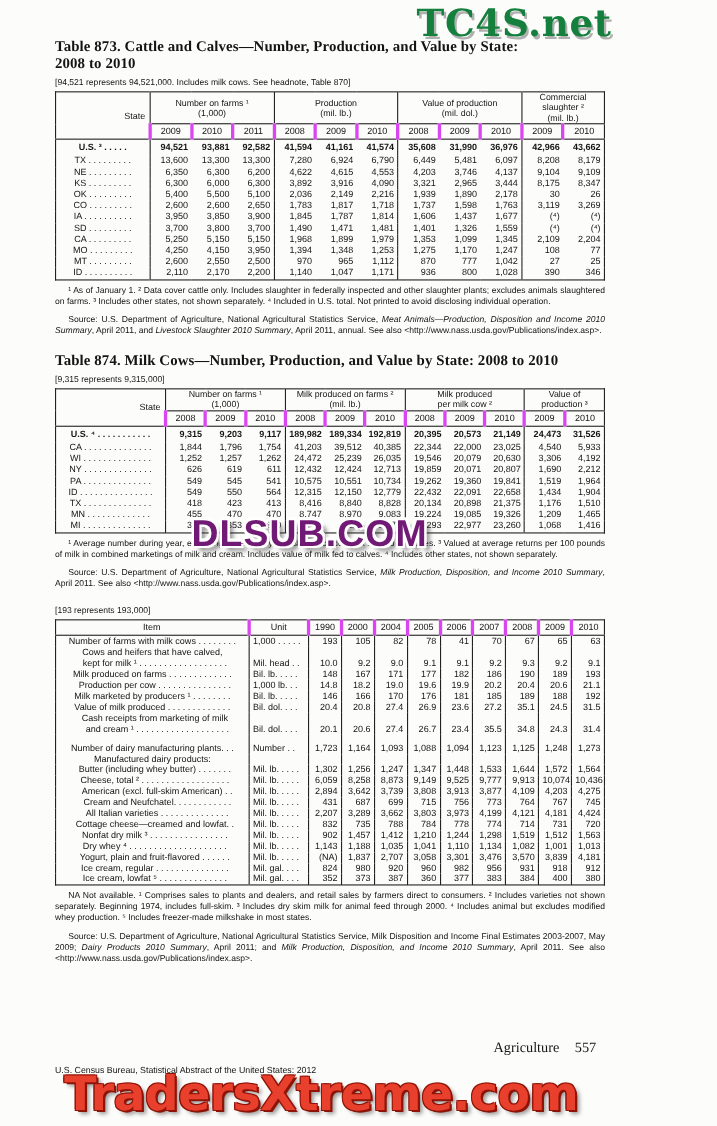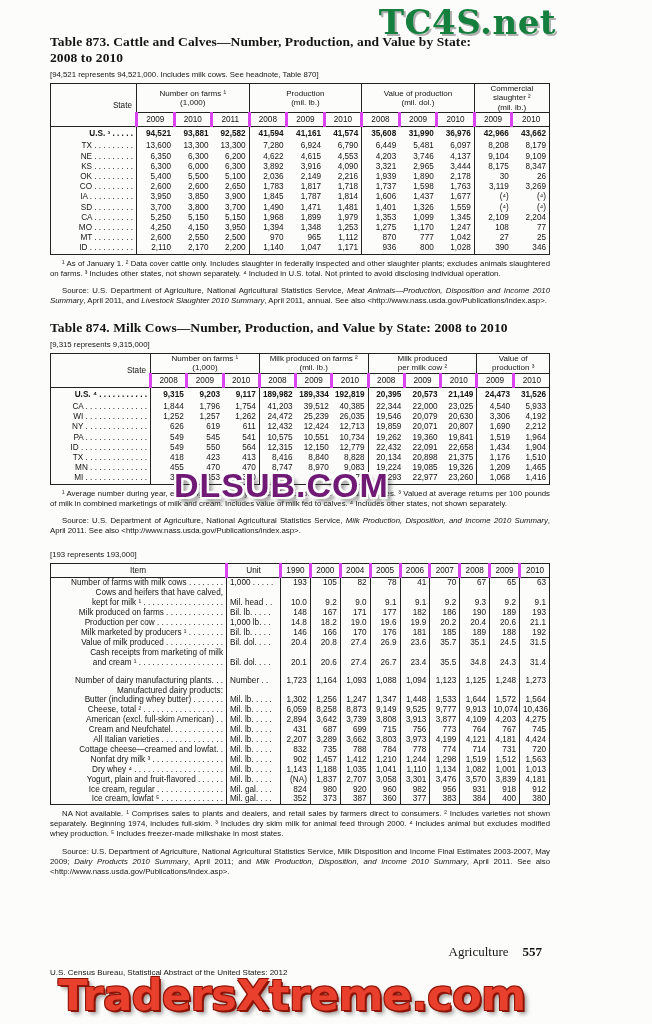--- a/index.html
+++ b/index.html
@@ -22,33 +22,33 @@
           border:1px solid #222;font-size:8.2px}
   table.t th,table.t td{padding:0 3px;overflow:hidden}
   th.stubhead{border-bottom:1px solid #222;vertical-align:middle;text-align:right;
               font-weight:400;font-size:8.2px}
   th.grp{font-weight:400;text-align:center;vertical-align:middle;white-space:pre;
          border-left:1px solid #222;border-bottom:1px solid #222;
          font-size:8px;line-height:1.18;padding-top:2px;padding-bottom:2px}
   tr.yrs th{font-weight:400;text-align:center;border-bottom:1px solid #222;
             font-size:8.2px;padding:1px 2px;line-height:11px}
   tr.yrs th.gl{border-left:3px solid #d946ef}
-  td.stub{text-align:right;white-space:pre;line-height:10.2px;vertical-align:bottom}
+  td.stub{text-align:center;white-space:pre;line-height:10.2px;vertical-align:bottom}
   td.num{text-align:right;line-height:10.2px;vertical-align:bottom}
   td.unit{text-align:left;white-space:pre;line-height:10.2px;vertical-align:bottom}
   td.gl{border-left:1px solid #222}
   tr.bold td{font-weight:700;padding-top:2px;padding-bottom:2px}
   tr.gap td{padding-top:8px}
   table.t875 td{line-height:9.9px}
   .fnote{font-size:7.8px;line-height:10px;margin-top:4px;text-align:justify;text-indent:12px}
   .src{font-size:7.8px;line-height:10px;margin-top:3px;text-align:justify;text-indent:12px}
   .it{font-style:italic}
   .pagefoot{position:absolute;right:28px;top:944px;
             font-family:"Liberation Serif","DejaVu Serif",serif;font-size:13px}
-  .pagefoot .pnum{font-weight:700;margin-left:14px}
+  .pagefoot .pnum{font-weight:400;margin-left:14px}
   .imprint{position:absolute;left:36px;top:968px;font-size:8px}
   
   .wm-top{position:absolute;top:2px;right:14px;
           font-family:"DejaVu Serif","Liberation Serif",serif;font-weight:700;
           font-size:34px;color:#15803d;text-shadow:2px 2px 0 #b0b0b0;letter-spacing:.5px}
   .wm-mid{position:absolute;top:466px;left:160px;
           font-family:Liberation Sans, sans-serif;font-weight:700;
           font-size:34px;color:#701a75;letter-spacing:1px;
           text-shadow:-2px -2px 0 #ffffff,2px -2px 0 #ffffff,-2px 2px 0 #ffffff,
                       2px 2px 0 #ffffff,5px 5px 4px rgba(60,60,60,.55)}
@@ -532,21 +532,21 @@
             <td class="num gl">192</td>
           </tr>
           <tr>
             <td class="stub">Value of milk produced . . . . . . . . . . . . .</td>
             <td class="unit gl">Bil. dol. . . .</td>
             <td class="num gl">20.4</td>
             <td class="num gl">20.8</td>
             <td class="num gl">27.4</td>
             <td class="num gl">26.9</td>
             <td class="num gl">23.6</td>
-            <td class="num gl">35.7</td>
+            <td class="num gl">27.2</td>
             <td class="num gl">35.1</td>
             <td class="num gl">24.5</td>
             <td class="num gl">31.5</td>
           </tr>
           <tr>
             <td class="stub">  Cash receipts from marketing of milk
     and cream ¹ . . . . . . . . . . . . . . . . . . .</td>
             <td class="unit gl">Bil. dol. . . .</td>
             <td class="num gl">20.1</td>
             <td class="num gl">20.6</td>

